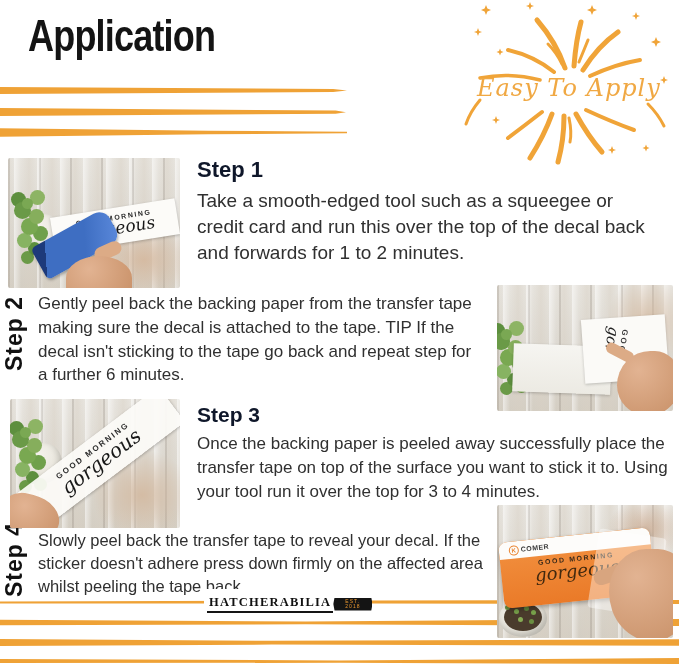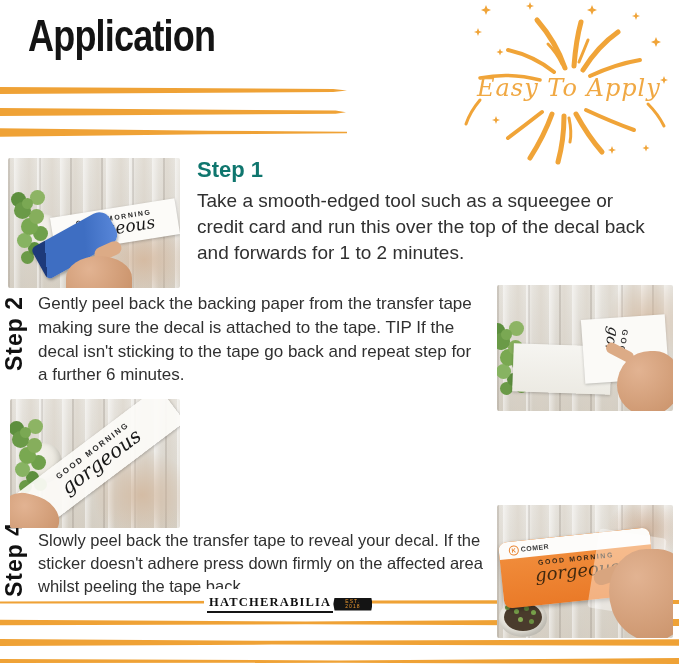--- a/index.html
+++ b/index.html
@@ -11,21 +11,21 @@
          letter-spacing:-1px;transform:scaleX(.8);transform-origin:left top;line-height:1;}
   .brushline{position:absolute;left:0;background:#efa236;}
   .bl1{top:87px;width:347px;height:7px;clip-path:polygon(0 0,96% 30%,100% 50%,96% 70%,0 100%);}
   .bl2{top:108px;width:346px;height:8px;clip-path:polygon(0 0,97% 32%,100% 52%,97% 72%,0 100%);}
   .bl3{top:128px;width:347px;height:9px;clip-path:polygon(0 4%,60% 30%,100% 42%,100% 58%,60% 70%,0 96%);}
   .fireworks{position:absolute;left:440px;top:0;}
   .tagline{position:absolute;left:477px;top:74px;font-family:"DejaVu Serif",serif;
            font-style:italic;font-weight:normal;font-size:24px;color:#f0a843;letter-spacing:1px;white-space:nowrap;}
 
   
-  .step-head{font-size:22px;font-weight:bold;color:#0f766e;margin:0 0 5px 0;}
+  .step-head{font-size:22px;font-weight:bold;color:#0f172a;margin:0 0 5px 0;}
   .step-par{margin:0;color:#303030;}
   .blk1{position:absolute;left:197px;top:157px;width:460px;}
   .blk1 .step-par{font-size:19px;line-height:1.36;}
   .par2{position:absolute;left:38px;top:292px;width:438px;font-size:17px;line-height:1.4;}
   .blk3{position:absolute;left:197px;top:403px;width:474px;}
   .blk3 .step-head{font-size:21px;}
   .blk3 .step-par{font-size:17px;line-height:1.4;}
   .par4{position:absolute;left:38px;top:529px;width:446px;font-size:16.5px;line-height:1.4;}
   .vlabel{position:absolute;left:1px;writing-mode:vertical-rl;transform:rotate(180deg);
           font-size:23px;font-weight:bold;color:#111;letter-spacing:1px;}
@@ -195,20 +195,24 @@
     <div class="patch" style="right:-12px;bottom:-12px;width:100px;height:90px;background:radial-gradient(closest-side,rgba(210,180,152,.75),rgba(210,180,152,0));"></div>
     <div class="pot" style="left:16px;top:44px;width:36px;height:40px;"></div>
     <div class="leaves" style="left:10px;top:28px;"></div>
     <div class="decal d3">
       <span class="decal-top">GOOD MORNING</span>
       <span class="decal-script">gorgeous</span>
     </div>
     <div class="hand h3"></div>
   </div>
 
+  <div class="blk3">
+    <div class="step-head">Step 3</div>
+    <p class="step-par">Once the backing paper is peeled away successfully place the transfer tape on top of the surface you want to stick it to. Using your tool  run it over the top for 3 to 4 minutes.</p>
+  </div>
 
   <div class="vlabel vl4">Step 4</div>
   <p class="step-par par4">Slowly peel back the transfer tape to reveal your decal. If the sticker doesn't adhere press down firmly on the affected area whilst peeling the tape back.</p>
 
   <div class="stripe s1"></div>
   <div class="stripe s2"></div>
   <div class="stripe s3"></div>
   <div class="stripe s4"></div>
 
   <div class="photo p4">

